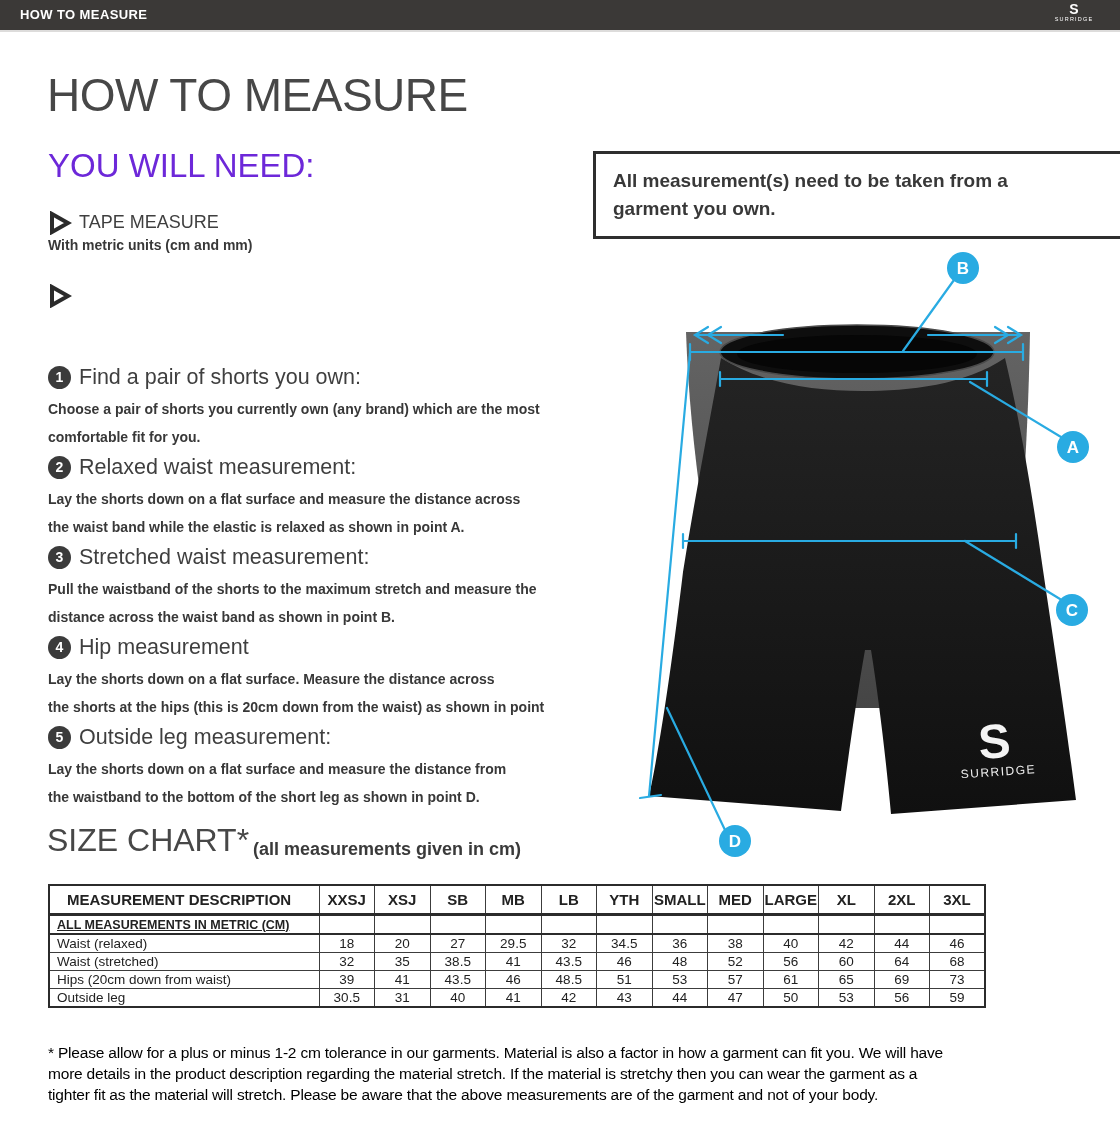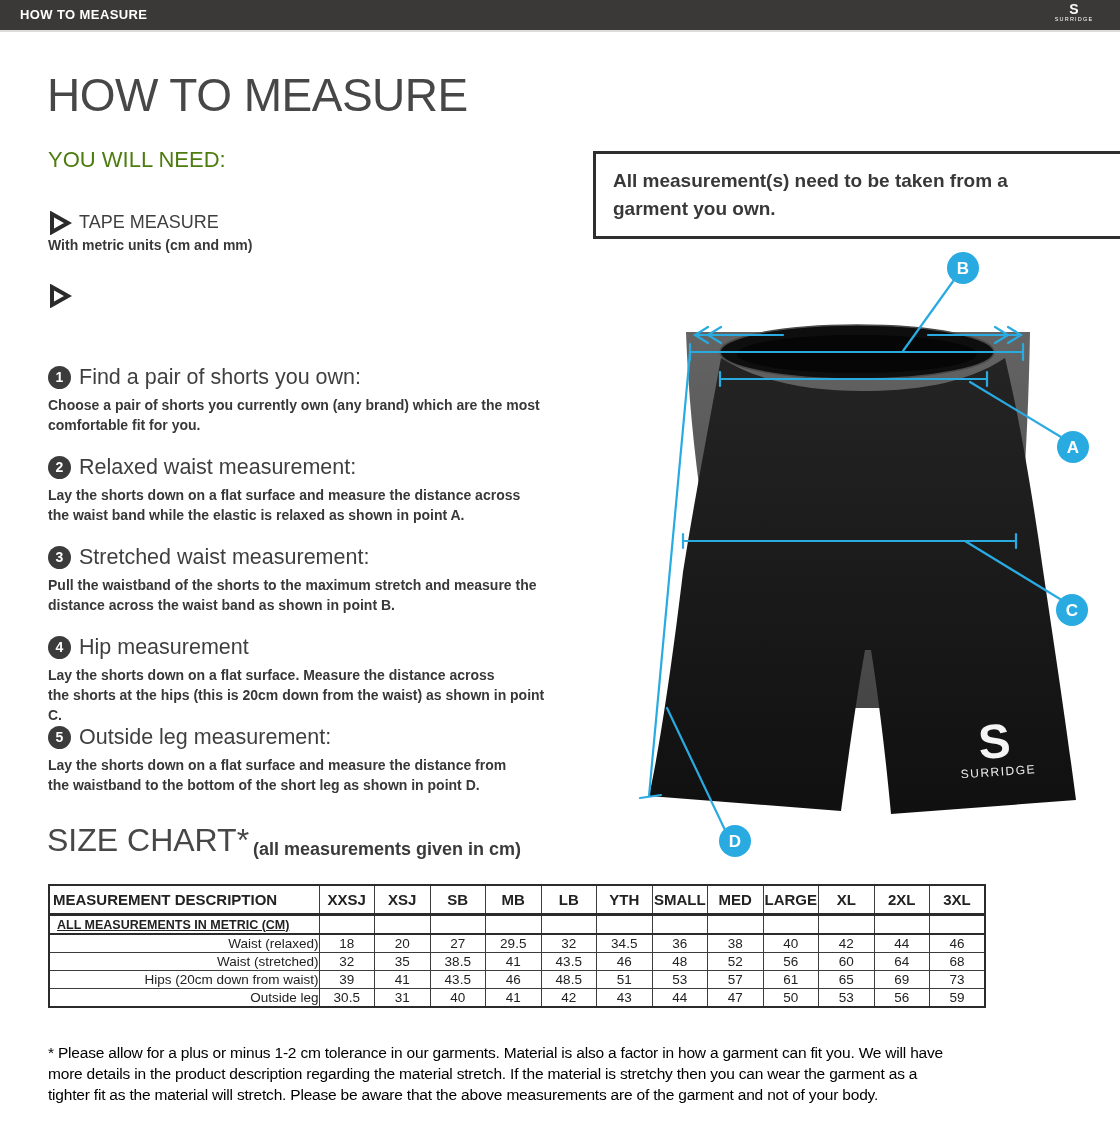--- a/index.html
+++ b/index.html
@@ -10,46 +10,46 @@
 
   
   .topbar{left:0;top:0;width:1120px;height:30px;background:#3b3937;border-bottom:2px solid #dddcdb;}
   .topbar-title{position:absolute;left:20px;top:0;height:30px;line-height:30px;color:#fff;
                 font-size:13px;font-weight:600;letter-spacing:.4px;}
   .topbar-brand{position:absolute;right:16px;top:2px;width:60px;text-align:center;color:#fff;line-height:1;}
   .topbar-brand .smark{font-size:14px;font-weight:700;display:block;}
   .topbar-brand .bname{font-size:5.5px;letter-spacing:1.2px;display:block;margin-top:1px;}
 
   .h1{left:47px;top:68px;font-size:46px;font-weight:400;color:#474747;letter-spacing:-.5px;}
-  .h2{left:48px;top:147px;font-size:22px;font-weight:400;color:#4d7c0f;}
+  .h2{left:48px;top:147px;font-size:33px;font-weight:400;color:#6d28d9;}
 
   .need-item-label{font-size:18px;color:#3f3f3f;}
   .need-item-desc{font-size:14px;font-weight:600;color:#383838;}
   .tri{position:absolute;width:24px;height:24px;}
 
   .step-circle{position:absolute;width:23px;height:23px;border-radius:50%;background:#3b3b3b;
                color:#fff;font-size:14px;font-weight:700;text-align:center;line-height:23px;}
   .step-title{position:absolute;font-size:21.5px;color:#3f3f3f;}
   .step-body{position:absolute;left:48px;width:510px;font-size:14px;font-weight:600;
-             color:#383838;line-height:20px;}
+             color:#383838;line-height:28px;}
 
   .callout{left:593px;top:151px;width:564px;box-sizing:border-box;border:3px solid #2e2e2e;
            padding:13px 17px;font-size:19px;font-weight:700;color:#383838;line-height:28px;}
 
   .sizechart-h{left:47px;top:822px;font-size:32px;font-weight:400;color:#474747;}
   .sizechart-note{left:253px;top:839px;font-size:18px;font-weight:600;color:#3a3a3a;}
 
   table.sizes{position:absolute;left:48px;top:884px;width:936px;border-collapse:collapse;
               table-layout:fixed;color:#222;}
   table.sizes,table.sizes td,table.sizes th{border:1px solid #3c3c3c;}
   table.sizes{border:2px solid #2b2b2b;}
   table.sizes th{height:27px;font-size:15px;font-weight:700;border-bottom:3px solid #2b2b2b;padding:0;}
-  table.sizes th.desc{text-align:left;padding-left:3px;}
+  table.sizes th.desc{text-align:left;padding-left:17px;}
   table.sizes td{height:17px;font-size:13.5px;text-align:center;padding:0;}
-  table.sizes td.lbl{text-align:right;padding-left:7px;}
+  table.sizes td.lbl{text-align:left;padding-left:7px;}
   table.sizes tr.metric td{font-size:12.5px;font-weight:700;border-bottom:2px solid #2b2b2b;text-align:left;padding-left:7px;text-decoration:underline;}
 
   .footnote{left:48px;top:1017px;width:1052px;font-size:15.5px;line-height:21px;
             letter-spacing:-.2px;color:#000000;margin-top:25px;}
   svg text{font-family:"Liberation Sans","DejaVu Sans",sans-serif;}
 </style>
 </head>
 <body>
 
 <div id="page">

